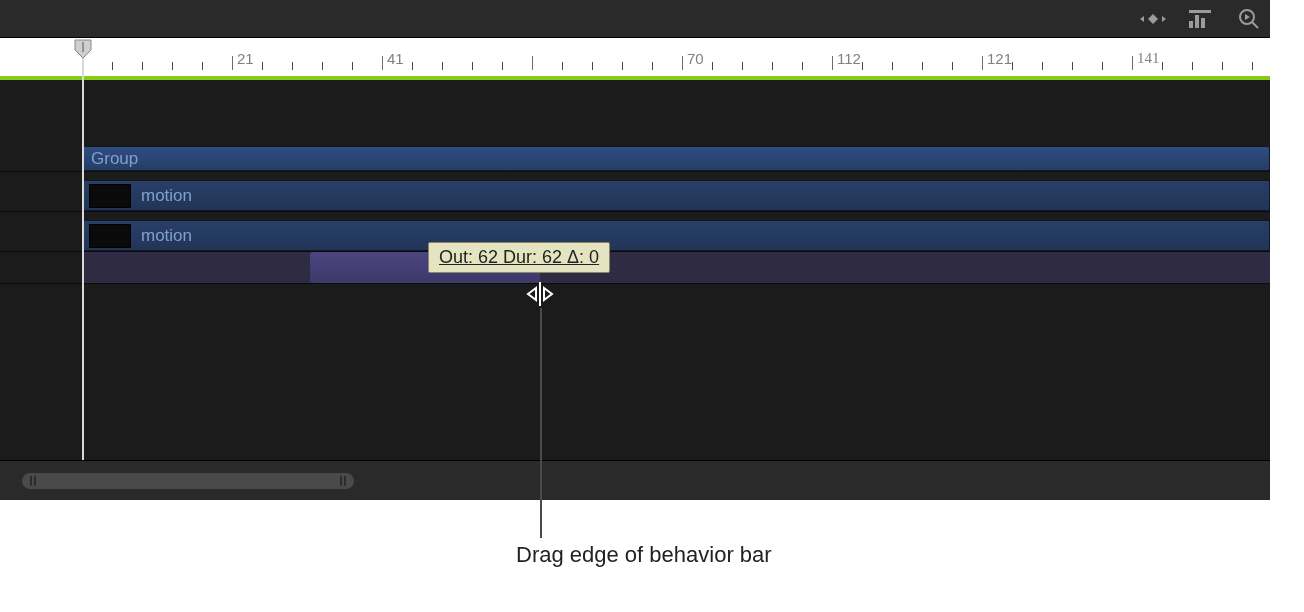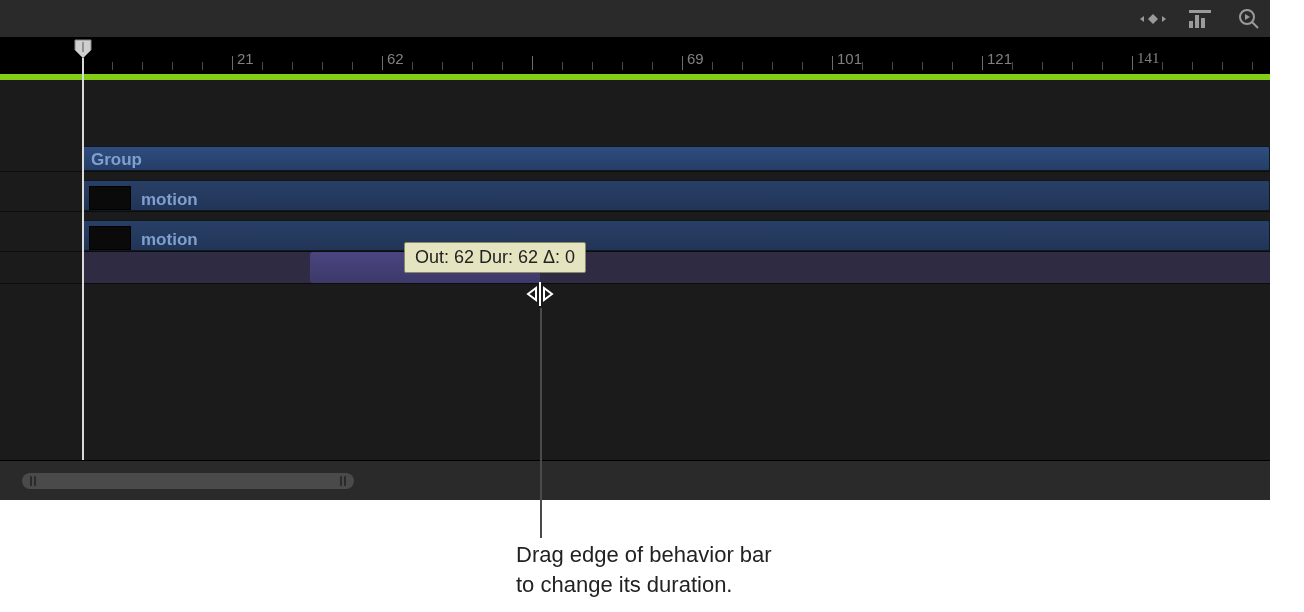--- a/index.html
+++ b/index.html
@@ -22,22 +22,22 @@
     right: 8px; top: 0; height: 38px;
     display: flex; align-items: center; gap: 22px;
     color: #9b9b9b;
   }
   .icon-btn { width: 26px; height: 26px; display:flex; align-items:center; justify-content:center; cursor:pointer; }
   .icon-btn svg { display:block; }
 
   .ruler {
     position: absolute;
     left: 0; top: 38px; right: 0; height: 42px;
-    background: #000000;
-    border-bottom: 6px solid #84cc16;
+    background: #ffffff;
+    border-bottom: 4px solid #84cc16;
   }
   .playhead-line {
     position: absolute;
     top: 44px;
     bottom: 40px;
     width: 2px;
     background: #d9d9d9;
     z-index: 50;
   }
   .playhead-head {
@@ -81,21 +81,21 @@
   .track-gutter {
     position:absolute; left:0; top:0; bottom:0; width:82px;
     background:#1b1b1b;
   }
 
   
   .bar {
     position:absolute;
     top:8px; bottom:0;
     border-radius:2px;
-    display:flex; align-items:flex-end;font-weight:bold;
+    display:flex; align-items:center;
   }
   .group-bar {
     background: linear-gradient(#2f4d7f, #253e68);
     border: 1px solid #101822;
     color:#7fa0cf;
     font-size:17px;
     padding-left:8px;
   }
   .clip-bar {
     background: linear-gradient(#283f66, #223558);
@@ -224,39 +224,39 @@
       <div class="tick-minor" style="left: 142px;"></div>
       <div class="tick-minor" style="left: 172px;"></div>
       <div class="tick-minor" style="left: 202px;"></div>
       <div class="tick-major" style="left: 232px;"></div>
       <div class="tick-label" style="left: 237px;">21</div>
       <div class="tick-minor" style="left: 262px;"></div>
       <div class="tick-minor" style="left: 292px;"></div>
       <div class="tick-minor" style="left: 322px;"></div>
       <div class="tick-minor" style="left: 352px;"></div>
       <div class="tick-major" style="left: 382px;"></div>
-      <div class="tick-label" style="left: 387px;">62</div>
+      <div class="tick-label" style="left: 387px;">41</div>
       <div class="tick-minor" style="left: 412px;"></div>
       <div class="tick-minor" style="left: 442px;"></div>
       <div class="tick-minor" style="left: 472px;"></div>
       <div class="tick-minor" style="left: 502px;"></div>
       <div class="tick-major" style="left: 532px;"></div>
       <div class="tick-label" style="left: 537px; margin-top: 44px;">61</div>
       <div class="tick-minor" style="left: 562px;"></div>
       <div class="tick-minor" style="left: 592px;"></div>
       <div class="tick-minor" style="left: 622px;"></div>
       <div class="tick-minor" style="left: 652px;"></div>
       <div class="tick-major" style="left: 682px;"></div>
-      <div class="tick-label" style="left: 687px;">69</div>
+      <div class="tick-label" style="left: 687px;">70</div>
       <div class="tick-minor" style="left: 712px;"></div>
       <div class="tick-minor" style="left: 742px;"></div>
       <div class="tick-minor" style="left: 772px;"></div>
       <div class="tick-minor" style="left: 802px;"></div>
       <div class="tick-major" style="left: 832px;"></div>
-      <div class="tick-label" style="left: 837px;">101</div>
+      <div class="tick-label" style="left: 837px;">112</div>
       <div class="tick-minor" style="left: 862px;"></div>
       <div class="tick-minor" style="left: 892px;"></div>
       <div class="tick-minor" style="left: 922px;"></div>
       <div class="tick-minor" style="left: 952px;"></div>
       <div class="tick-major" style="left: 982px;"></div>
       <div class="tick-label" style="left: 987px;">121</div>
       <div class="tick-minor" style="left: 1012px;"></div>
       <div class="tick-minor" style="left: 1042px;"></div>
       <div class="tick-minor" style="left: 1072px;"></div>
       <div class="tick-minor" style="left: 1102px;"></div>
@@ -303,35 +303,34 @@
       </div>
     </div>
 
     <div class="track-row" style="height:32px;">
       <div class="behavior-lane" id="behavior-lane" style="left: 82px;"></div>
       <div class="behavior-bar-ghost" id="behavior-ghost" style="left: 310px; width: 230px;"></div>
     </div>
 
   </div>
 
-  <div class="tooltip" id="tooltip" style="left: 404px; top: 242px;">
+  <div class="tooltip" id="tooltip" style="left: 428px; top: 242px; text-decoration: underline;">
     <span>Out: 62 Dur: 62 Δ: 0</span>
   </div>
 
   <div class="trim-handle" id="trim-handle" style="left: 540px; top: 294px;">
     <svg width="28" height="28" viewBox="0 0 28 28">
       <line x1="14" y1="2" x2="14" y2="26" stroke="#fff" stroke-width="2"></line>
       <polygon points="2,14 10,8 10,20" fill="none" stroke="#fff" stroke-width="2"></polygon>
       <polygon points="26,14 18,8 18,20" fill="none" stroke="#fff" stroke-width="2"></polygon>
     </svg>
   </div>
 
   <div class="bottom-bar">
     <div class="h-scroll"></div>
   </div>
 
 </div>
 
 <div class="callout-line" id="callout-line" style="left: 540px; top: 308px; height: 230px;"></div>
 <div class="caption" id="caption" style="left: 516px; top: 540px;">
   <div>Drag edge of behavior bar</div>
-  <div>to change its duration.</div>
 </div>
 
 </body></html>

